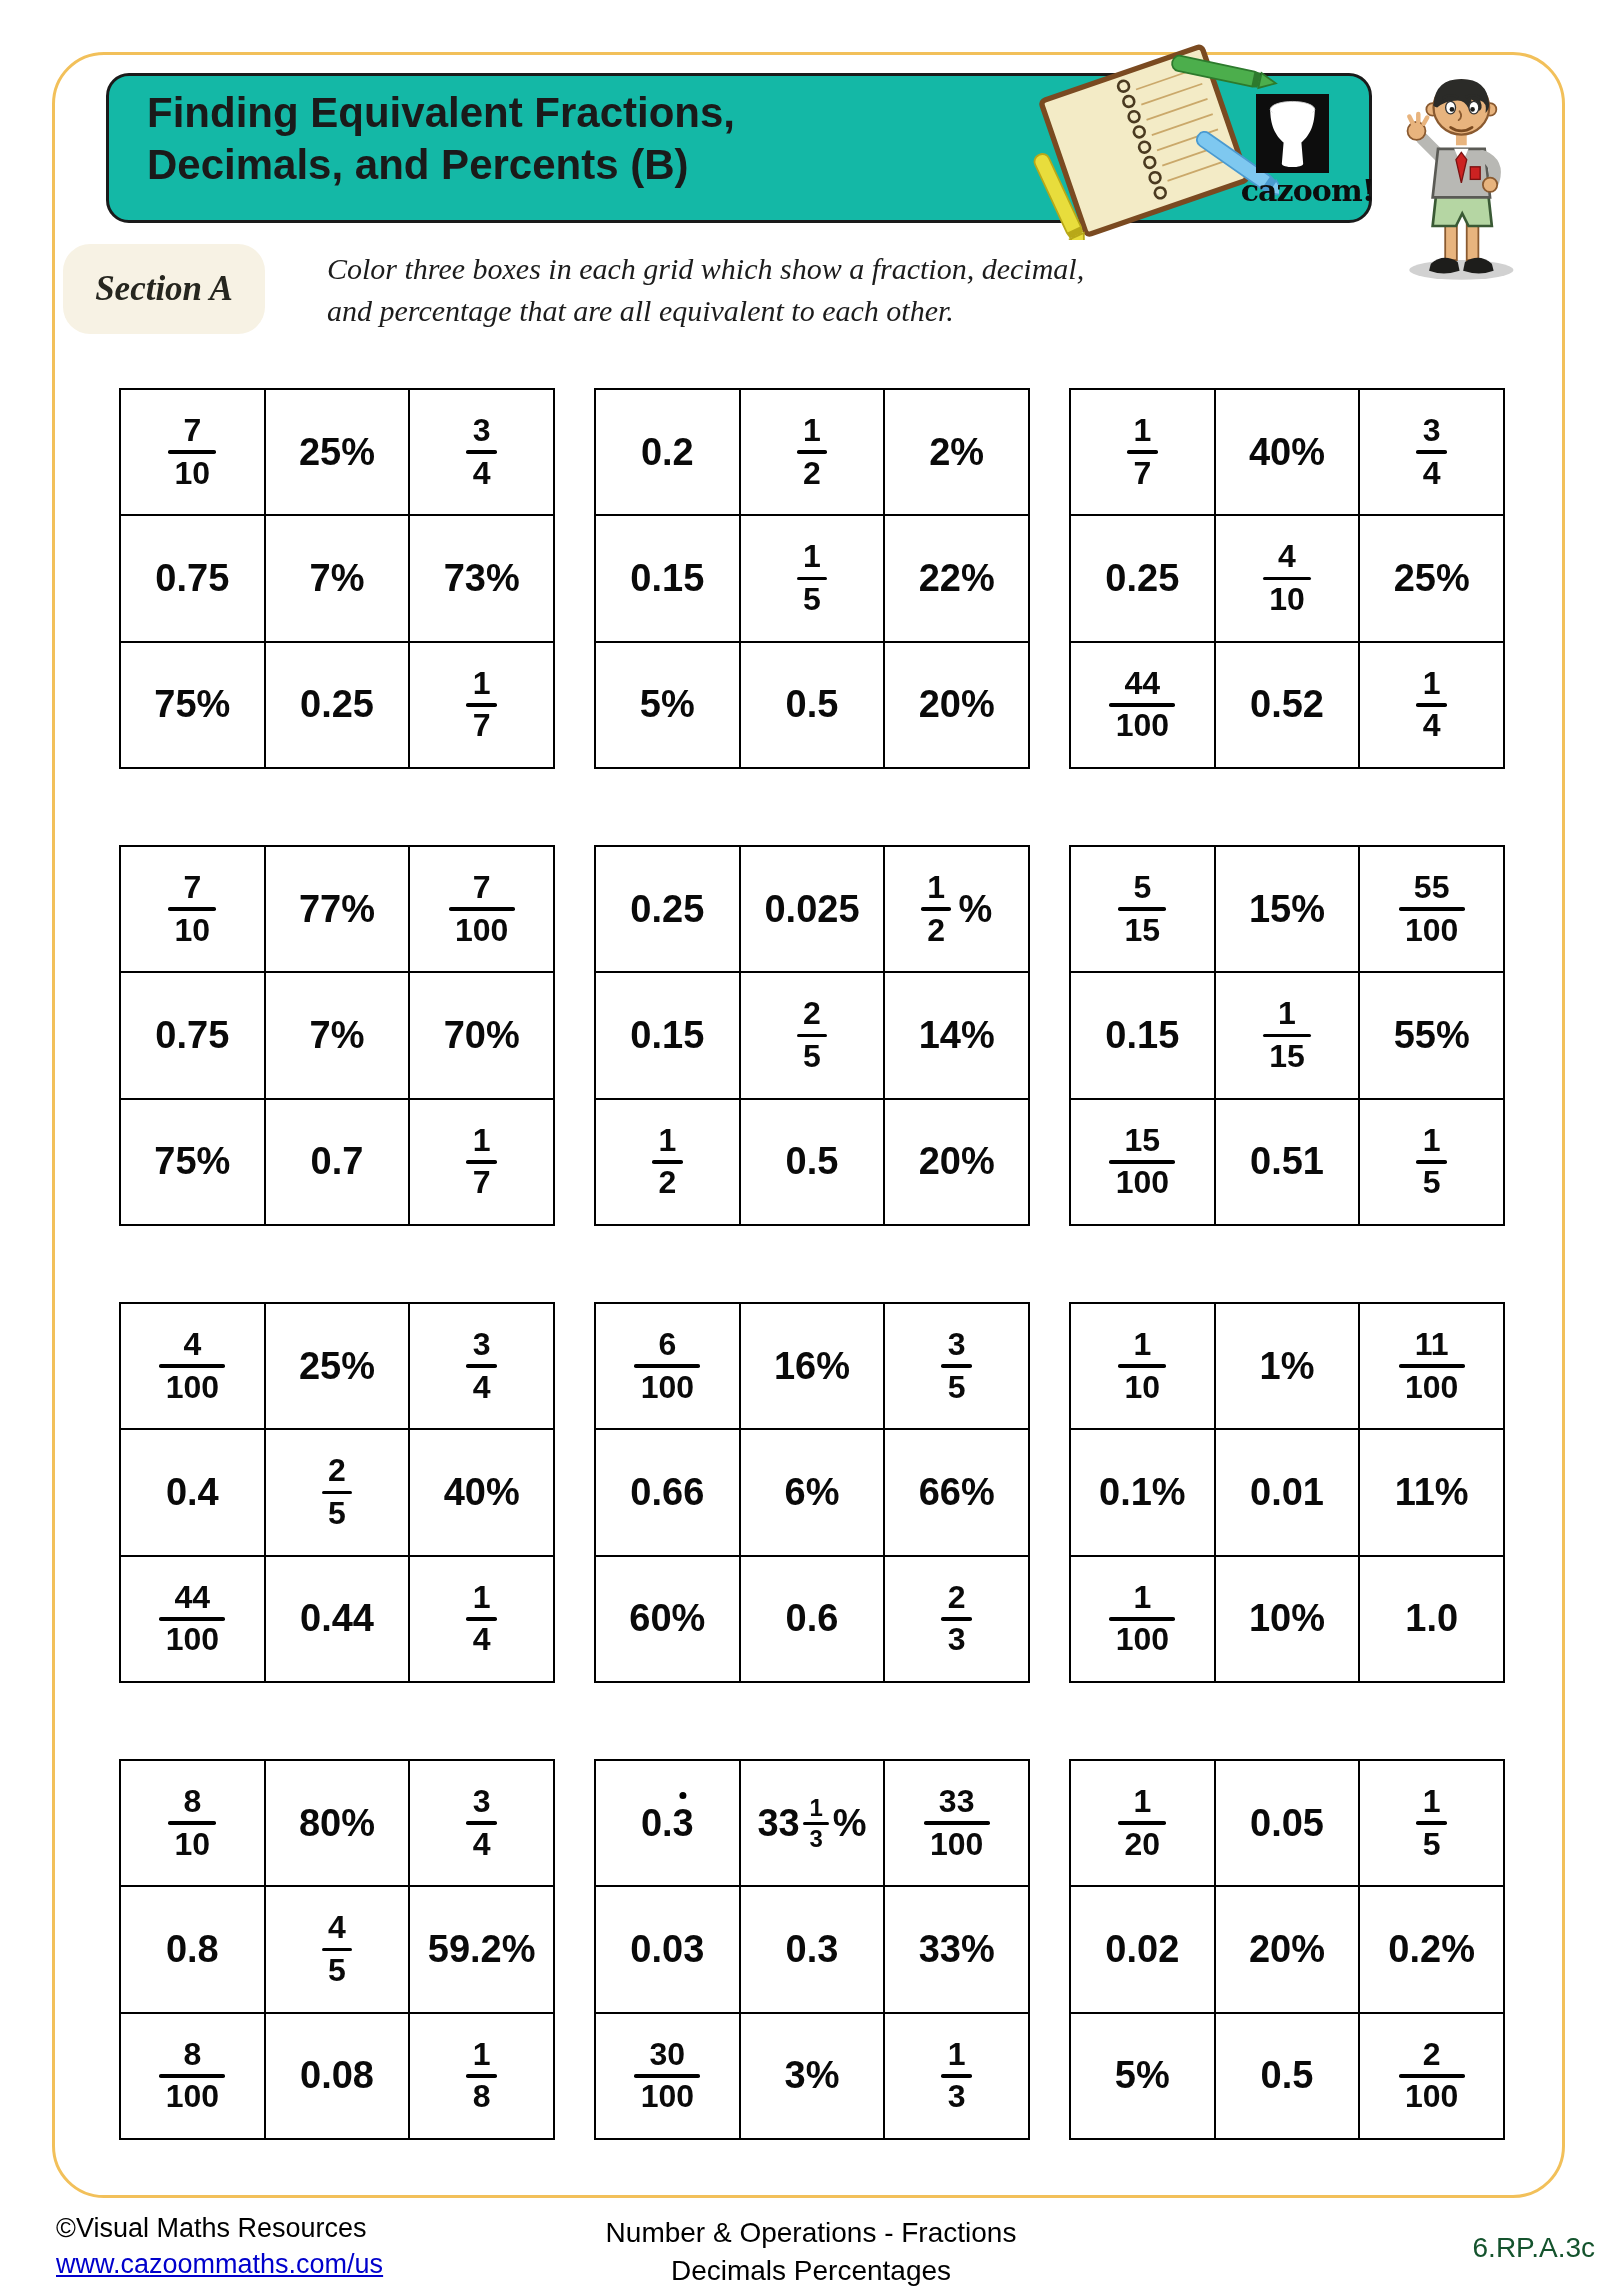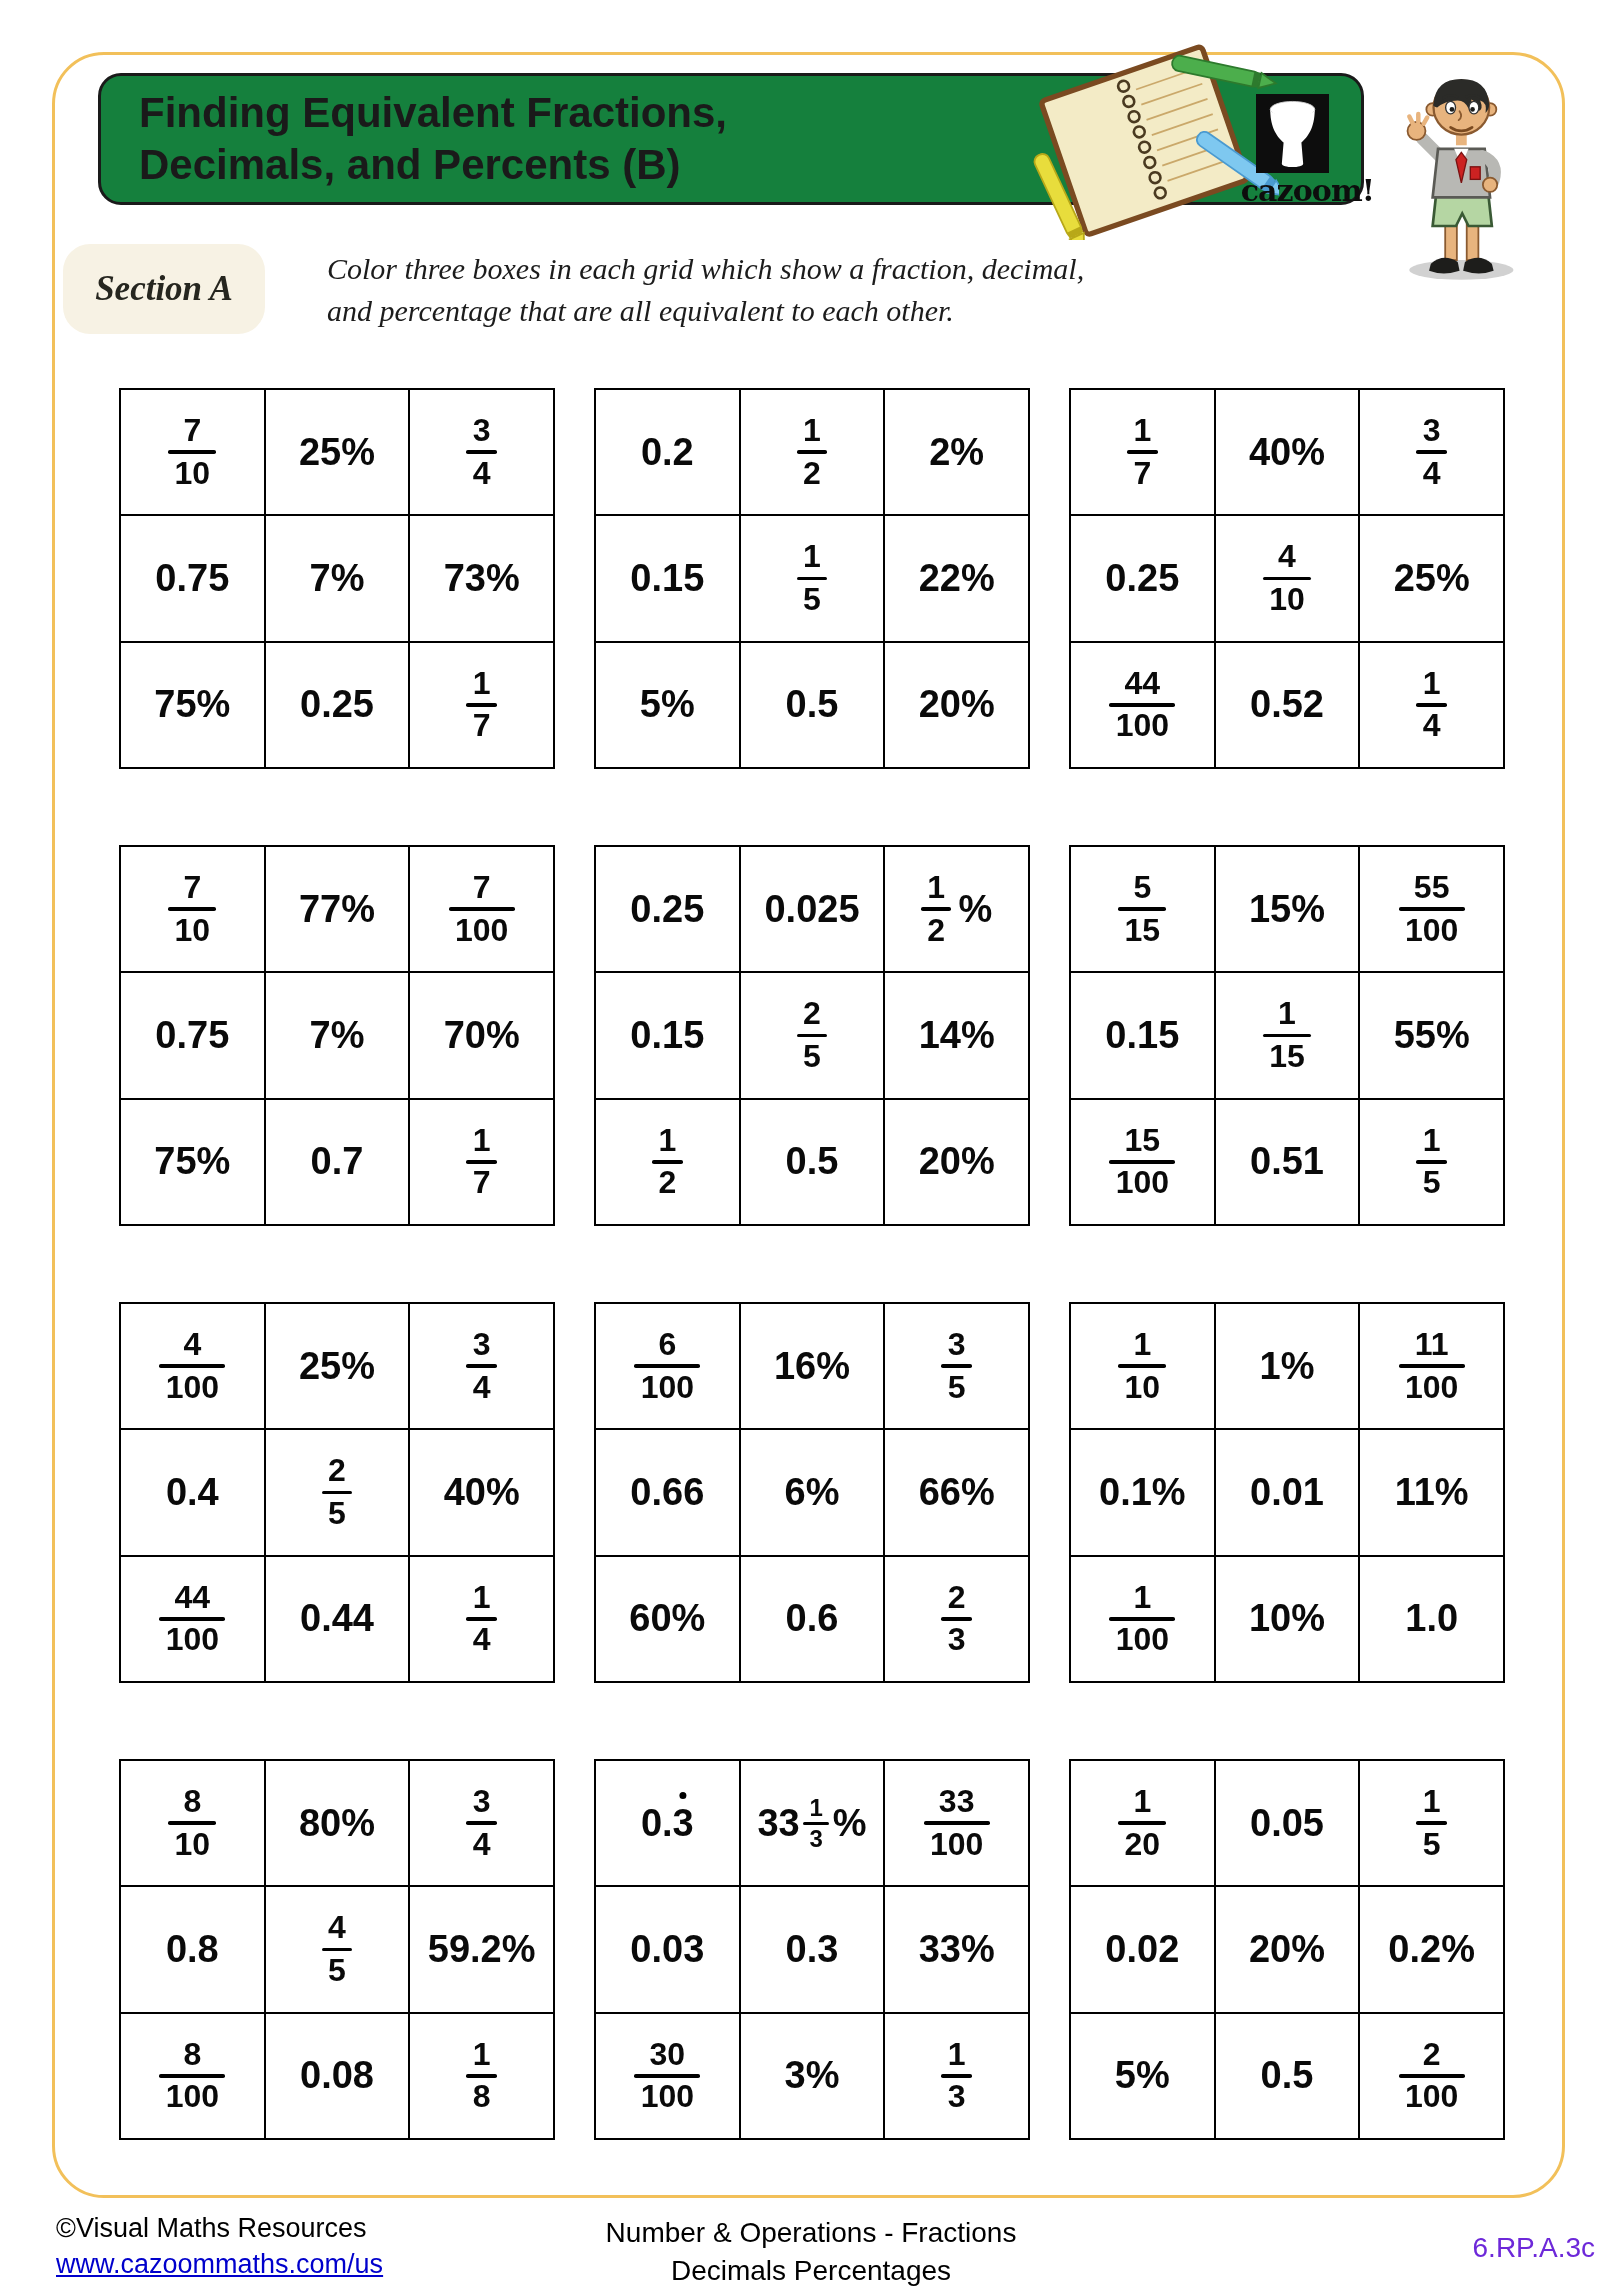--- a/index.html
+++ b/index.html
@@ -4,22 +4,22 @@
 <style>
   html,body{margin:0;padding:0;background:#ffffff;}
   #page{position:relative;width:1622px;height:2293px;background:#ffffff;overflow:hidden;
         font-family:"Liberation Sans",sans-serif;color:#111;}
 
   
   .frame{position:absolute;left:52px;top:52px;width:1507px;height:2140px;
          border:3.6px solid #f2c05a;border-radius:52px;background:transparent;}
 
   
-  .title-box{position:absolute;left:98px;top:73px;width:1266px;height:132px;
-             background:#15803d;border:3.6px solid #1a1a1a;border-radius:23px;box-sizing:border-box;}
+  .title-box{position:absolute;left:106px;top:73px;width:1266px;height:150px;
+             background:#14b8a6;border:3.6px solid #1a1a1a;border-radius:23px;box-sizing:border-box;}
   .title-text{position:absolute;left:38px;top:10.7px;font-size:42px;line-height:52px;
               font-weight:bold;color:#1a1a1a;letter-spacing:0;}
 
   
   .logo{position:absolute;left:1240px;top:92px;width:134px;height:112px;text-align:right;text-decoration:underline;}
   .logo .black-box{position:absolute;left:16px;top:1.8px;width:73px;height:79px;background:#0d0d0d;}
   .logo .logo-text{position:absolute;left:-27px;top:81px;width:161px;font-family:"DejaVu Serif",serif;
                    font-weight:bold;font-size:30px;color:#0d0d0d;letter-spacing:-0.9px;}
 
   
@@ -54,21 +54,21 @@
   .mixedwrap{display:inline-flex;align-items:center;gap:3.6px;}
   .rec{position:relative;display:inline-block;}
   .rdot{position:absolute;left:50%;top:-9.9px;transform:translateX(-50%);
         width:7.2px;height:7.2px;border-radius:50%;background:#000;}
 
   
   .footer-left{position:absolute;left:56px;top:2210px;font-size:27px;line-height:36px;color:#000;}
   .footer-left .url{color:#0000cc;text-decoration:underline;cursor:pointer;text-align:center;}
   .footer-center{position:absolute;left:50%;top:2214px;transform:translateX(-50%);
                  text-align:center;font-size:28px;line-height:38px;color:#000;}
-  .footer-right{position:absolute;right:27px;top:2232px;font-size:28px;color:#6d28d9;}
+  .footer-right{position:absolute;right:27px;top:2232px;font-size:28px;color:#14532d;}
 </style>
 </head>
 <body>
 
 <div id="page">
 
   <div class="frame"></div>
 
   <div class="title-box">
     <div class="title-text">

